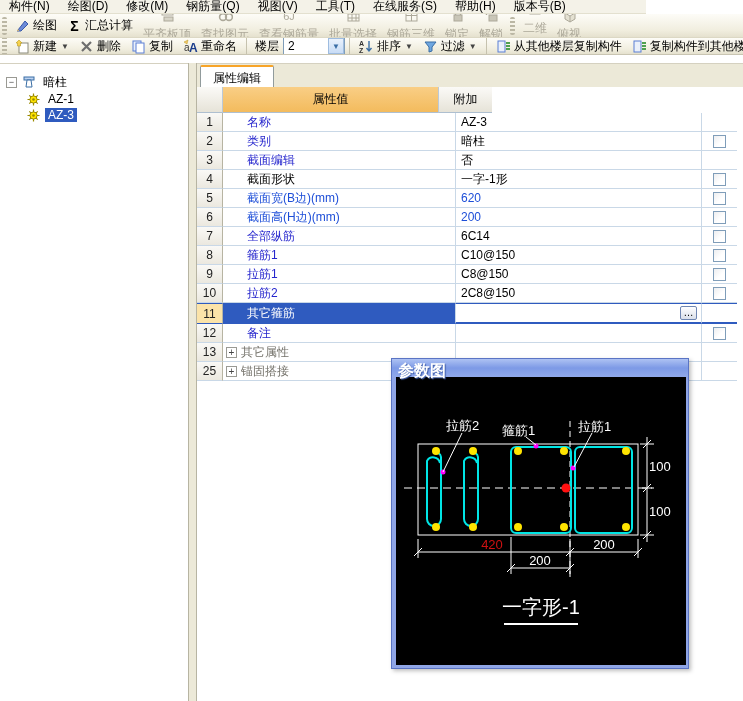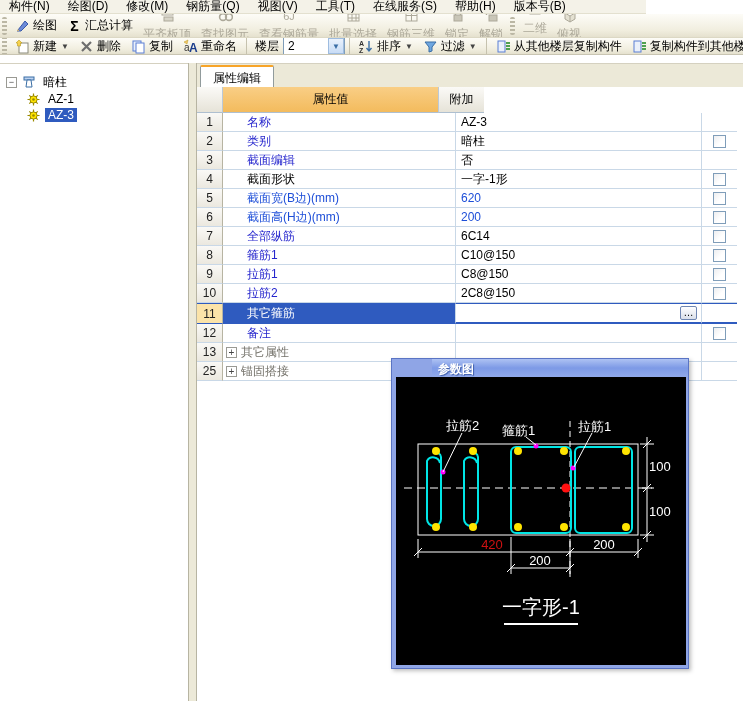--- a/index.html
+++ b/index.html
@@ -69,21 +69,21 @@
     border-radius:2px 2px 0 0; }
 
   
   .ptable { width:540px; }
   .thead { display:flex; height:26px; }
   .hcell { display:flex; align-items:center; justify-content:center;
     border-right:1px solid #BBC9D8; border-bottom:1px solid #AEBFD0; font-size:12px; }
   .h-num { width:26px; background:linear-gradient(180deg,#FBFAF7,#E6E3D8); }
   .h-name { width:233px; background:linear-gradient(180deg,#FCFDFE,#E2EAF4); }
   .h-val { width:216px; background:linear-gradient(180deg,#F9CE85,#F3BB5D); }
-  .h-att { width:45px; background:linear-gradient(180deg,#FBFAF7,#E6E3D8); border-right:none; }
+  .h-att { width:53px; background:linear-gradient(180deg,#FBFAF7,#E6E3D8); border-right:none; }
   .trow { display:flex; height:19px; }
   .cell { border-right:1px solid #C9D8E7; border-bottom:1px solid #C9D8E7;
     display:flex; align-items:center; overflow:hidden; }
   .cell.num { width:26px; justify-content:center;
     background:linear-gradient(180deg,#FAF9F6,#EBE8DF); border-right:1px solid #B7B4A2; color:#222; }
   .cell.name { width:233px; padding-left:24px; gap:4px; }
   .cell.name.group { padding-left:3px; color:#74726A; }
   .cell.val { width:246px; padding-left:5px; position:relative; }
   .cell.att { width:35px; justify-content:center; border-right:none; }
   .name.link span.lbl { color:#2525CD; }
@@ -99,22 +99,22 @@
   .trow.rowsel .cell.name { background:#2F5BBF; }
   .trow.rowsel .cell.name span.lbl { color:#fff; }
   .trow.rowsel .cell { border-top:1px solid #2F5BBF; border-bottom:2px solid #2F5BBF; }
   .trow.rowsel { height:21px; }
 
   
   .param-window { position:absolute; left:391px; top:358px; width:298px; height:311px;
     border:1px solid #5A74C4; background:#8FA5E6; z-index:20;
     box-shadow:2px 2px 4px rgba(0,0,0,.25); }
   .param-title { height:18px; background:linear-gradient(180deg,#AEC2F3 0%,#7D9AE6 50%,#91A9EA 100%);
-    color:#FFFFFF; font-weight:bold; font-size:12px; padding:2px 0 0 6px;
-    text-shadow:1px 1px 1px #3D5CA8;margin-left:40px; }
+    color:#FFFFFF; font-weight:bold; font-size:16px; padding:2px 0 0 6px;
+    text-shadow:1px 1px 1px #3D5CA8; }
   .param-canvas { margin:0 4px 4px 4px; width:290px; height:288px; background:#000; }
 
   svg text { font-family:"Liberation Sans","DejaVu Sans",sans-serif; }
 </style>
 </head>
 <body>
 
 <div class="menubar">
   <div class="menubar-inner">
       <span class="menu-item">构件(N)</span>

